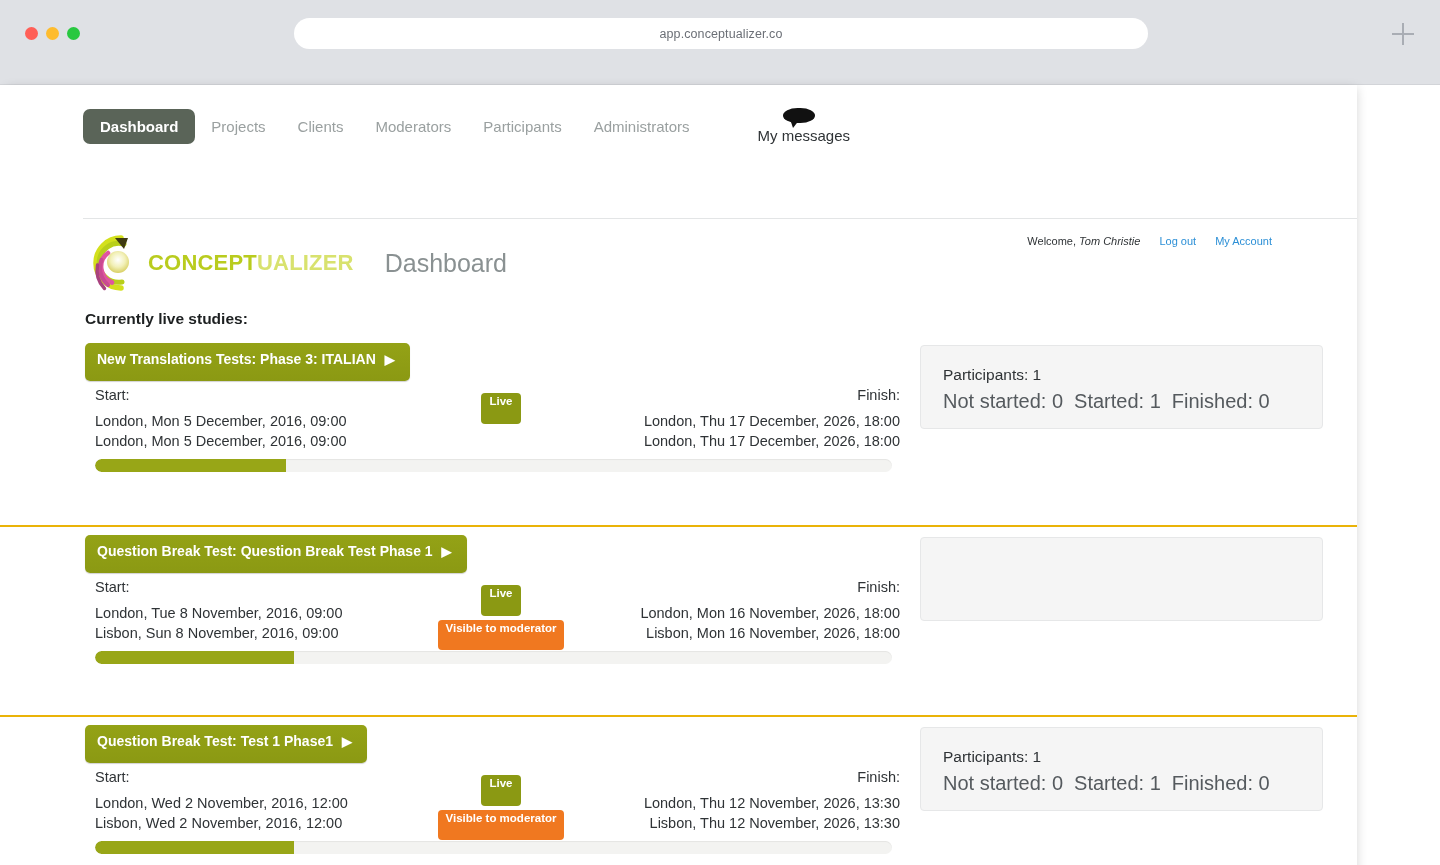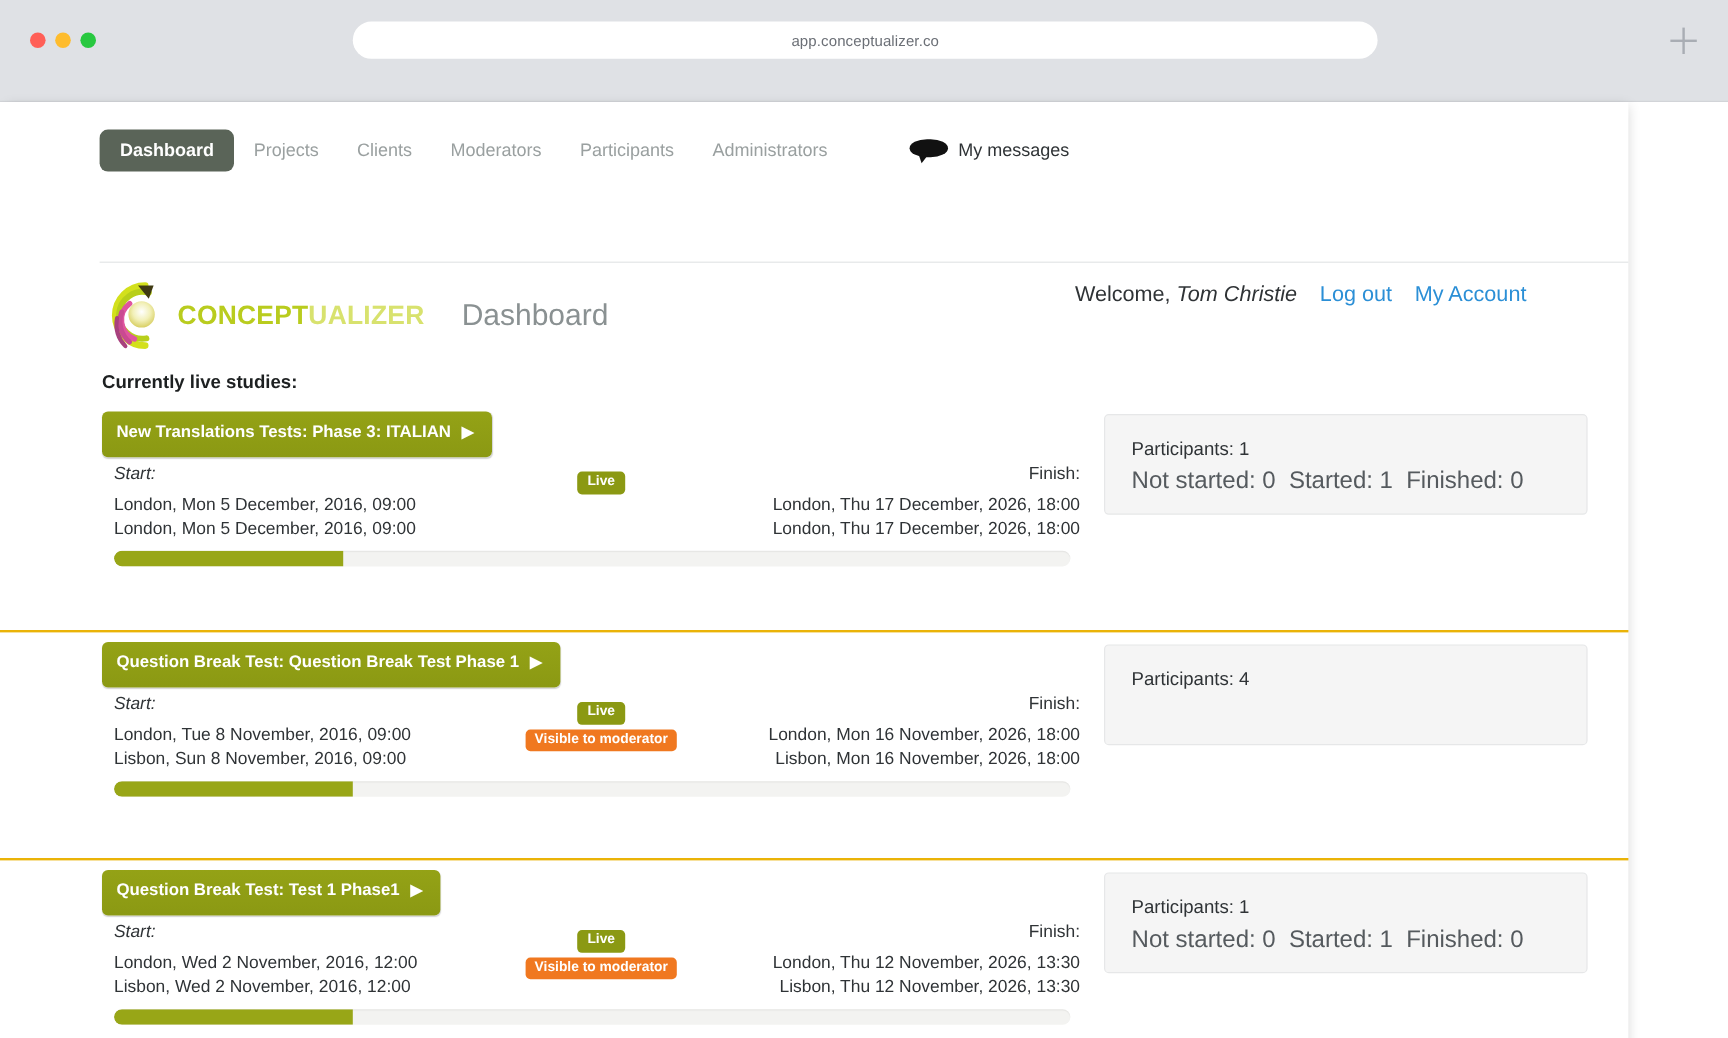--- a/index.html
+++ b/index.html
@@ -88,20 +88,21 @@
   .nav-tab.active {
     background: #5a6458;
     color: #ffffff;
     font-weight: bold;
     padding: 9px 17px;
   }
   .my-messages {
     display: flex; align-items: center;
     margin-left: 52px;
     cursor: pointer;
+    flex-direction: column;
   }
   .bubble-icon {
     width: 32px; height: 19px;
     position: relative;
     margin-right: 9px;
   }
   .bubble-icon .body {
     position: absolute; left: 0; top: 0;
     width: 32px; height: 15px;
     background: #111111;
@@ -146,21 +147,21 @@
     font-size: 25px;
     color: #8a9192;
     margin-left: 31px;
     white-space: nowrap;
   }
 
   .user-area {
     position: absolute;
     right: 85px; top: 150px;
     display: flex; align-items: baseline;
-    font-size: 18px;
+    font-size: 11px;
   }
   .welcome { color: #2f3336; white-space: nowrap; }
   .welcome .uname { font-style: italic; }
   .userlink {
     color: #2b8fd6;
     margin-left: 19px;
     cursor: pointer;
     white-space: nowrap;
   }
 
@@ -209,21 +210,21 @@
   .labels-row {
     position: absolute;
     left: 95px; right: 0; top: 52px;
   }
   .col-start-label, .col-finish-label {
     position: absolute;
     font-size: 14.5px;
     color: #2f3336;
     top: 0;
   }
-  .col-start-label { left: 0; font-style: italic; }
+  .col-start-label { left: 0; }
   .col-finish-label { right: 457px; }
 
   .times {
     position: absolute;
     left: 95px; top: 77px;
     font-size: 14.5px;
     color: #2f3336;
     line-height: 19.5px;
   }
   .times-right {
@@ -243,21 +244,21 @@
     display: flex;
     flex-direction: column;
     align-items: center;
     gap: 4px;
   }
   .badge {
     display: inline-block;
     font-size: 11.5px;
     font-weight: bold;
     color: #ffffff;
-    padding: 3px 8px 4px;
+    padding: 3px 8px 16px;
     border-radius: 4px;
     line-height: 1;
     white-space: nowrap;
   }
   .badge-live { background: #8b9913; }
   .badge-mod  { background: #f07820; }
 
   .progress-track {
     position: absolute;
     left: 95px; top: 124px;
@@ -410,21 +411,20 @@
             <div>Lisbon, Mon 16 November, 2026, 18:00</div>
           </div>
           <div class="badges">
             <div class="badge badge-live">Live</div>
             <div class="badge badge-mod">Visible to moderator</div>
           </div>
           <div class="progress-track">
             <div class="progress-fill" style="width: 25%;"></div>
           </div>
           <div class="participants-card">
-            <div class="participants-total">Participants: 4</div>
           </div>
         </div>
         <div class="study">
           <div class="study-btn">
             <span>Question Break Test: Test 1 Phase1</span>
             <span class="play">▶</span>
           </div>
           <div class="labels-row">
             <div class="col-start-label">Start:</div>
             <div class="col-finish-label">Finish:</div>

